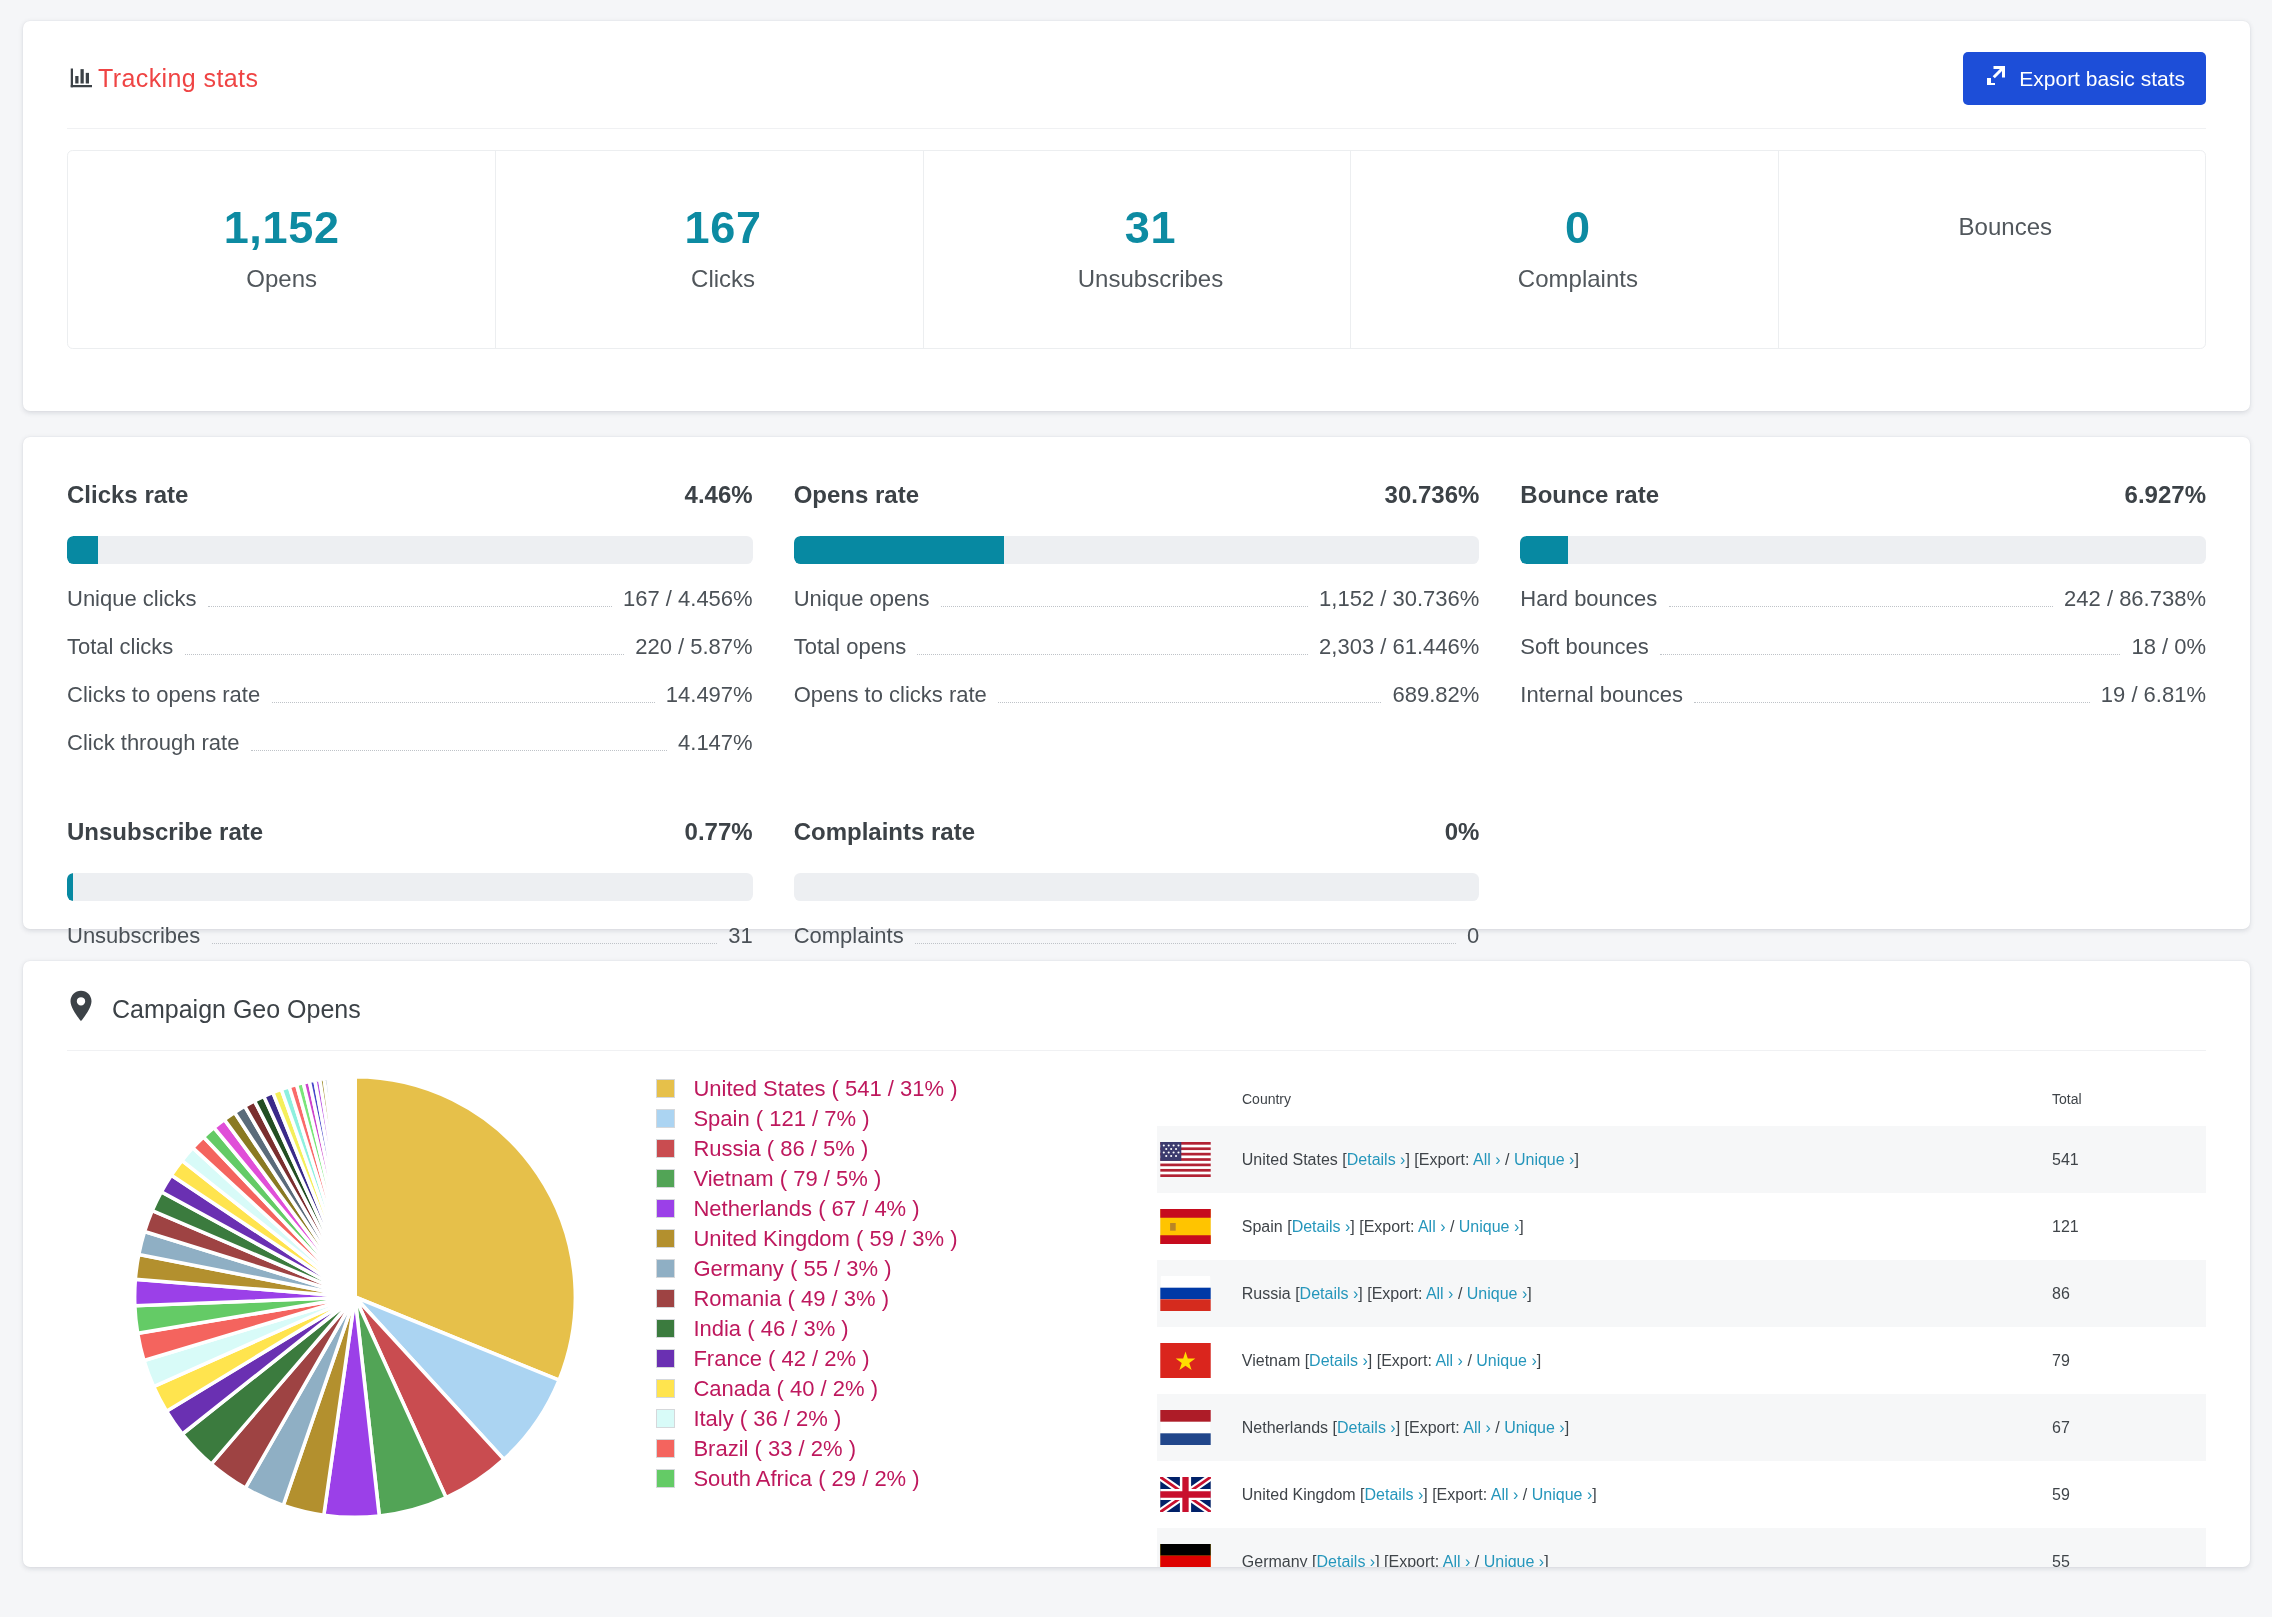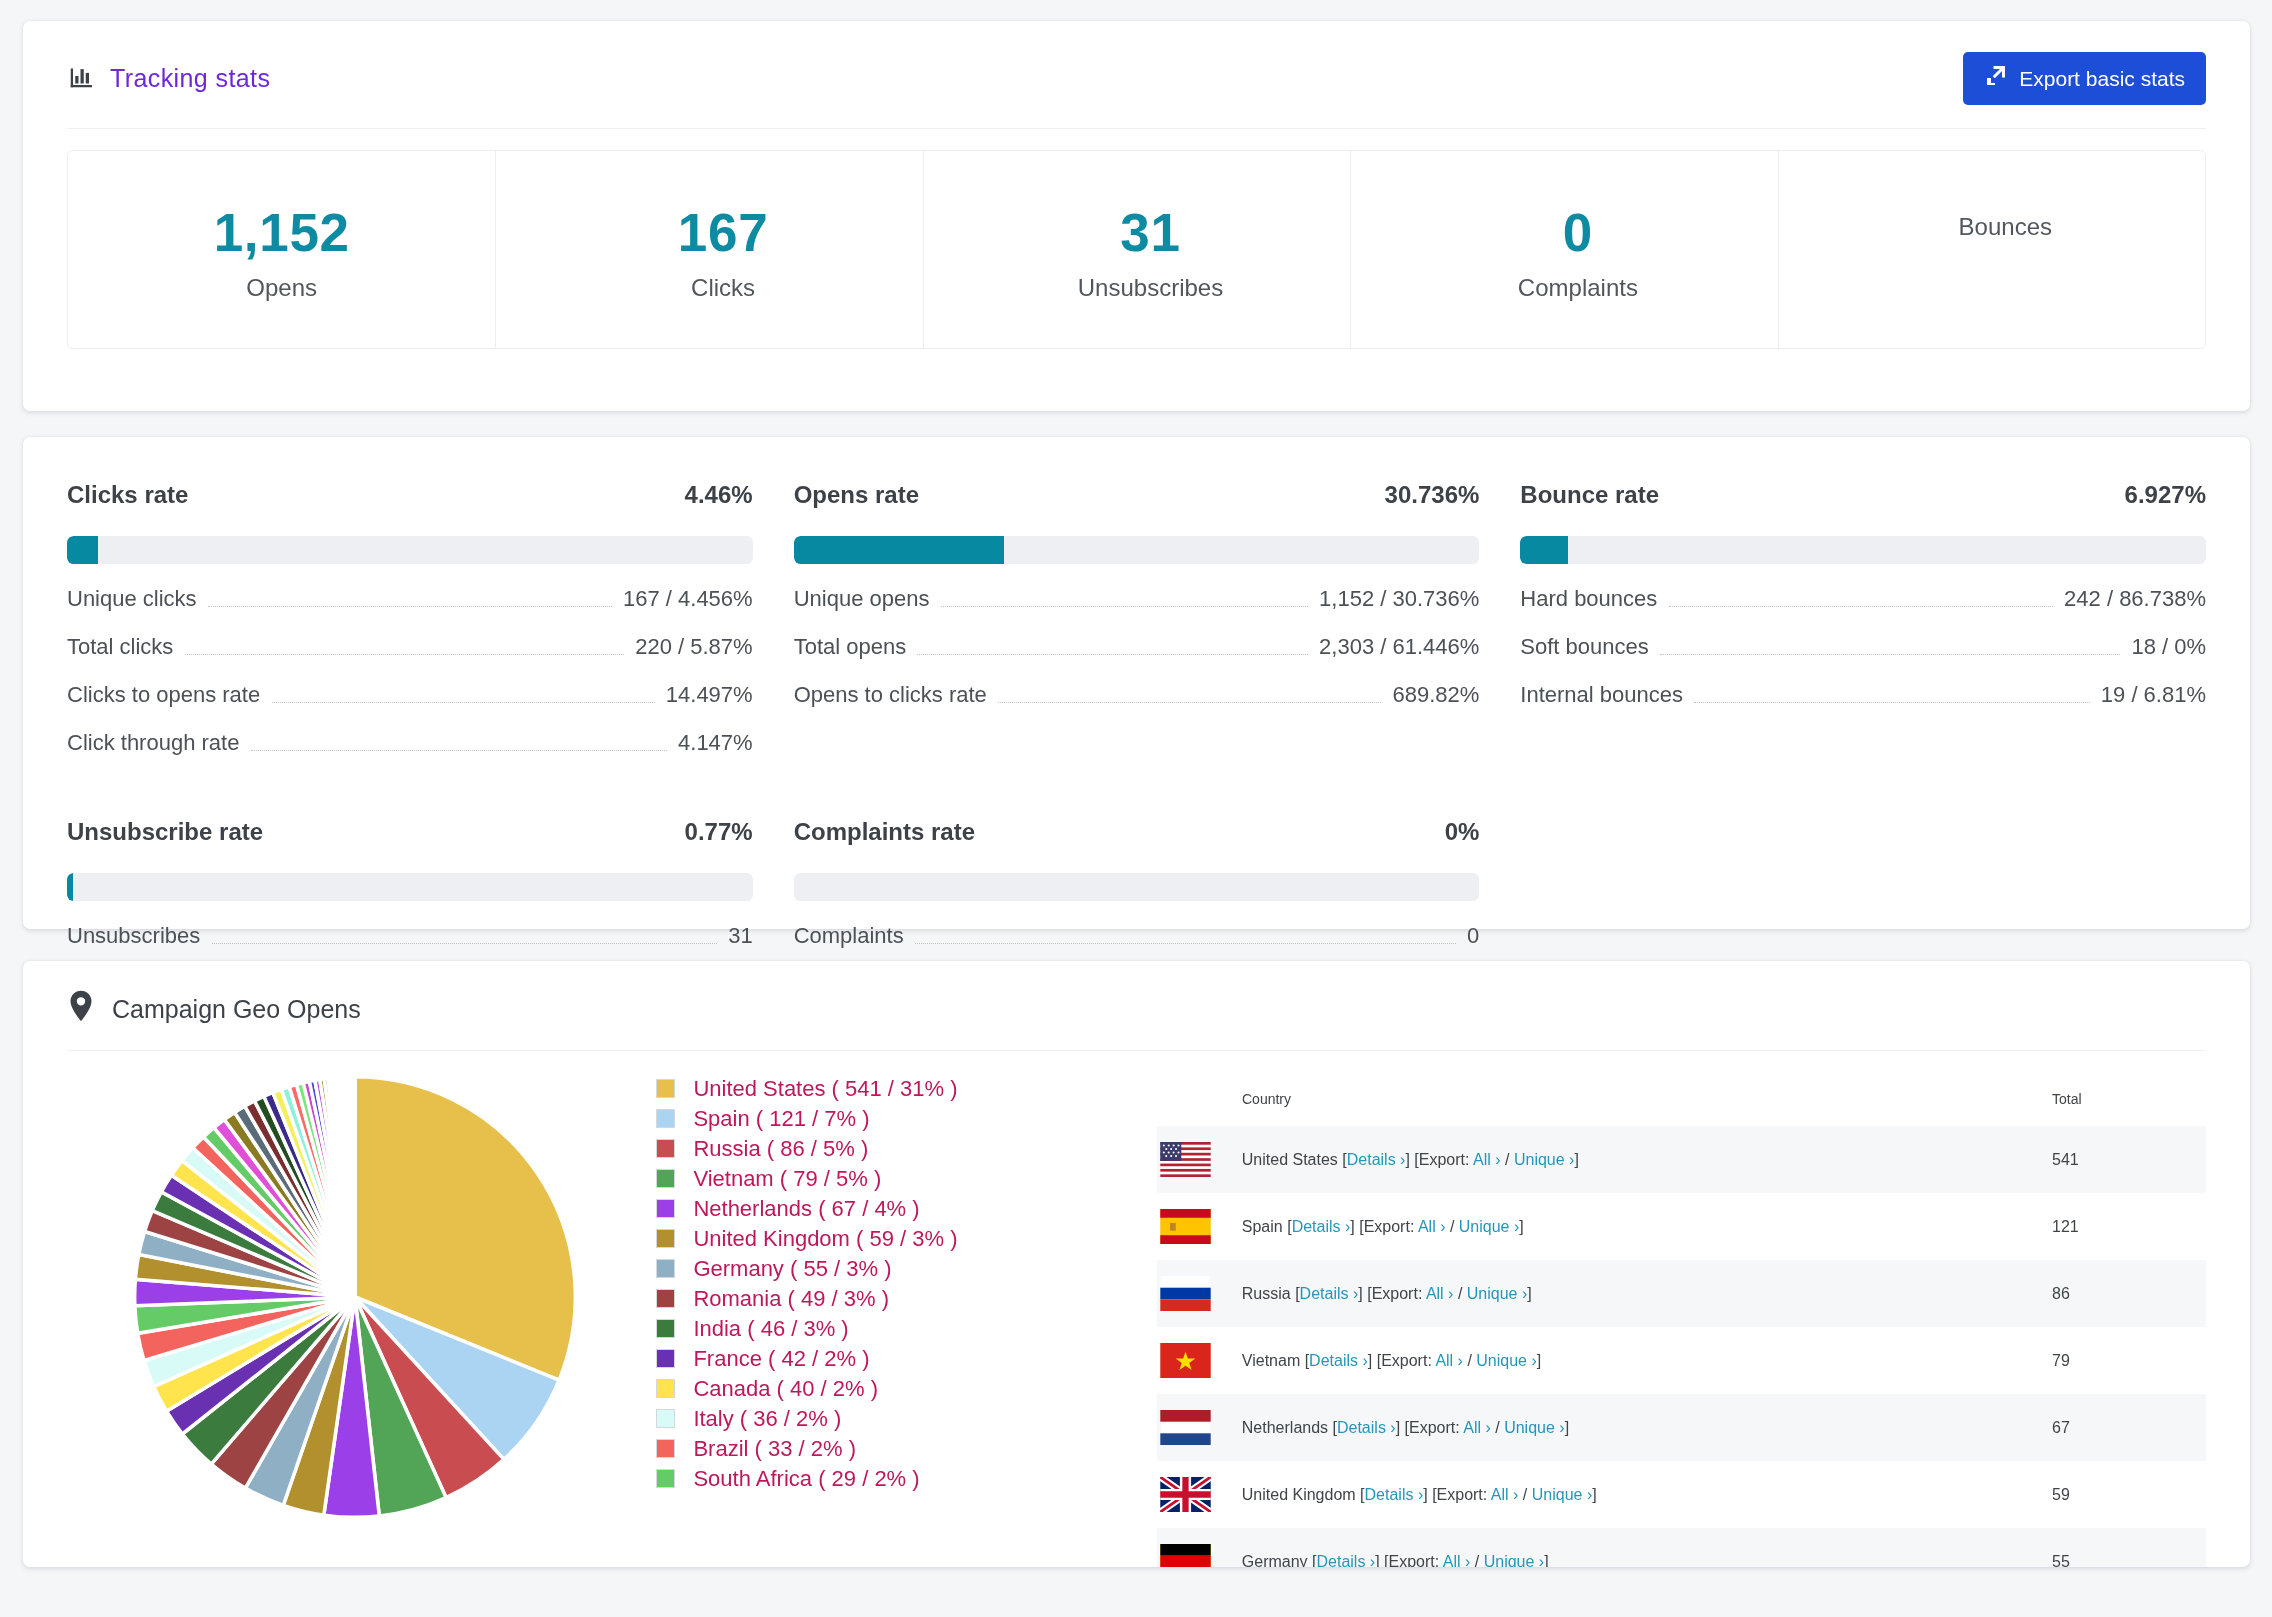--- a/index.html
+++ b/index.html
@@ -14,33 +14,33 @@
     border-radius: 7px;
     margin: 0 23px;
     box-shadow: 0 1.4px 5.6px rgba(50,60,75,.14), 0 0 1.4px rgba(50,60,75,.08);
   }
   
   #card-tracking { margin-top: 21px; height: 390px; padding: 0 44px; }
   .card-header {
     display: flex; align-items: center; justify-content: space-between;
     padding: 31px 0 23px 0; border-bottom: 1.4px solid #f0f1f3;
   }
-  .card-title { display: flex; align-items: center; gap: 13px; font-size: 25px; color: #6d28d9; font-weight: 500; letter-spacing: 0.4px; justify-content: center; }
+  .card-title { display: flex; align-items: center; gap: 1px; font-size: 25px; color: #ef4444; font-weight: 500; letter-spacing: 0.4px; justify-content: center; }
   .btn {
     display: inline-flex; align-items: center; gap: 11.3px;
     background: #1d4ed8; color: #fff; font-size: 21px; font-weight: 500;
     padding: 12px 21px; border-radius: 5px; border: none; cursor: pointer;
   }
   .stats-box {
     margin-top: 21px; border: 1.4px solid #eceef0; border-radius: 5.6px;
     display: grid; grid-template-columns: repeat(5, 1fr); height: 199px;
   }
   .stat-cell { text-align: center; padding-top: 51px; }
   .stat-cell + .stat-cell { border-left: 1.4px solid #eceef0; padding-left: 27px; }
-  .stat-value { font-size: 53px; font-weight: 700; color: #0d8ba2; letter-spacing: 0.7px; }
+  .stat-value { font-size: 45px; font-weight: 700; color: #0d8ba2; letter-spacing: 0.7px; }
   .stat-label { font-size: 24px; color: #51575c; margin-top: 11.3px; }
   
   #card-rates { margin-top: 26px; height: 492px; padding: 44px 44px 0 44px;
     display: grid; grid-template-columns: 1fr 1fr 1fr; column-gap: 41px; row-gap: 62px;
     align-content: start; }
   .rate-head { display: flex; justify-content: space-between; align-items: baseline; }
   .rate-title { font-size: 24px; font-weight: 700; color: #3c4247; }
   .rate-value { font-size: 24px; font-weight: 700; color: #3c4247; }
   .bar-track { margin-top: 27px; height: 28px; background: #edeff2; border-radius: 6.4px; overflow: hidden; }
   .bar-fill { height: 100%; background: #0789a2; border-radius: 6.4px 0 0 6.4px; }

